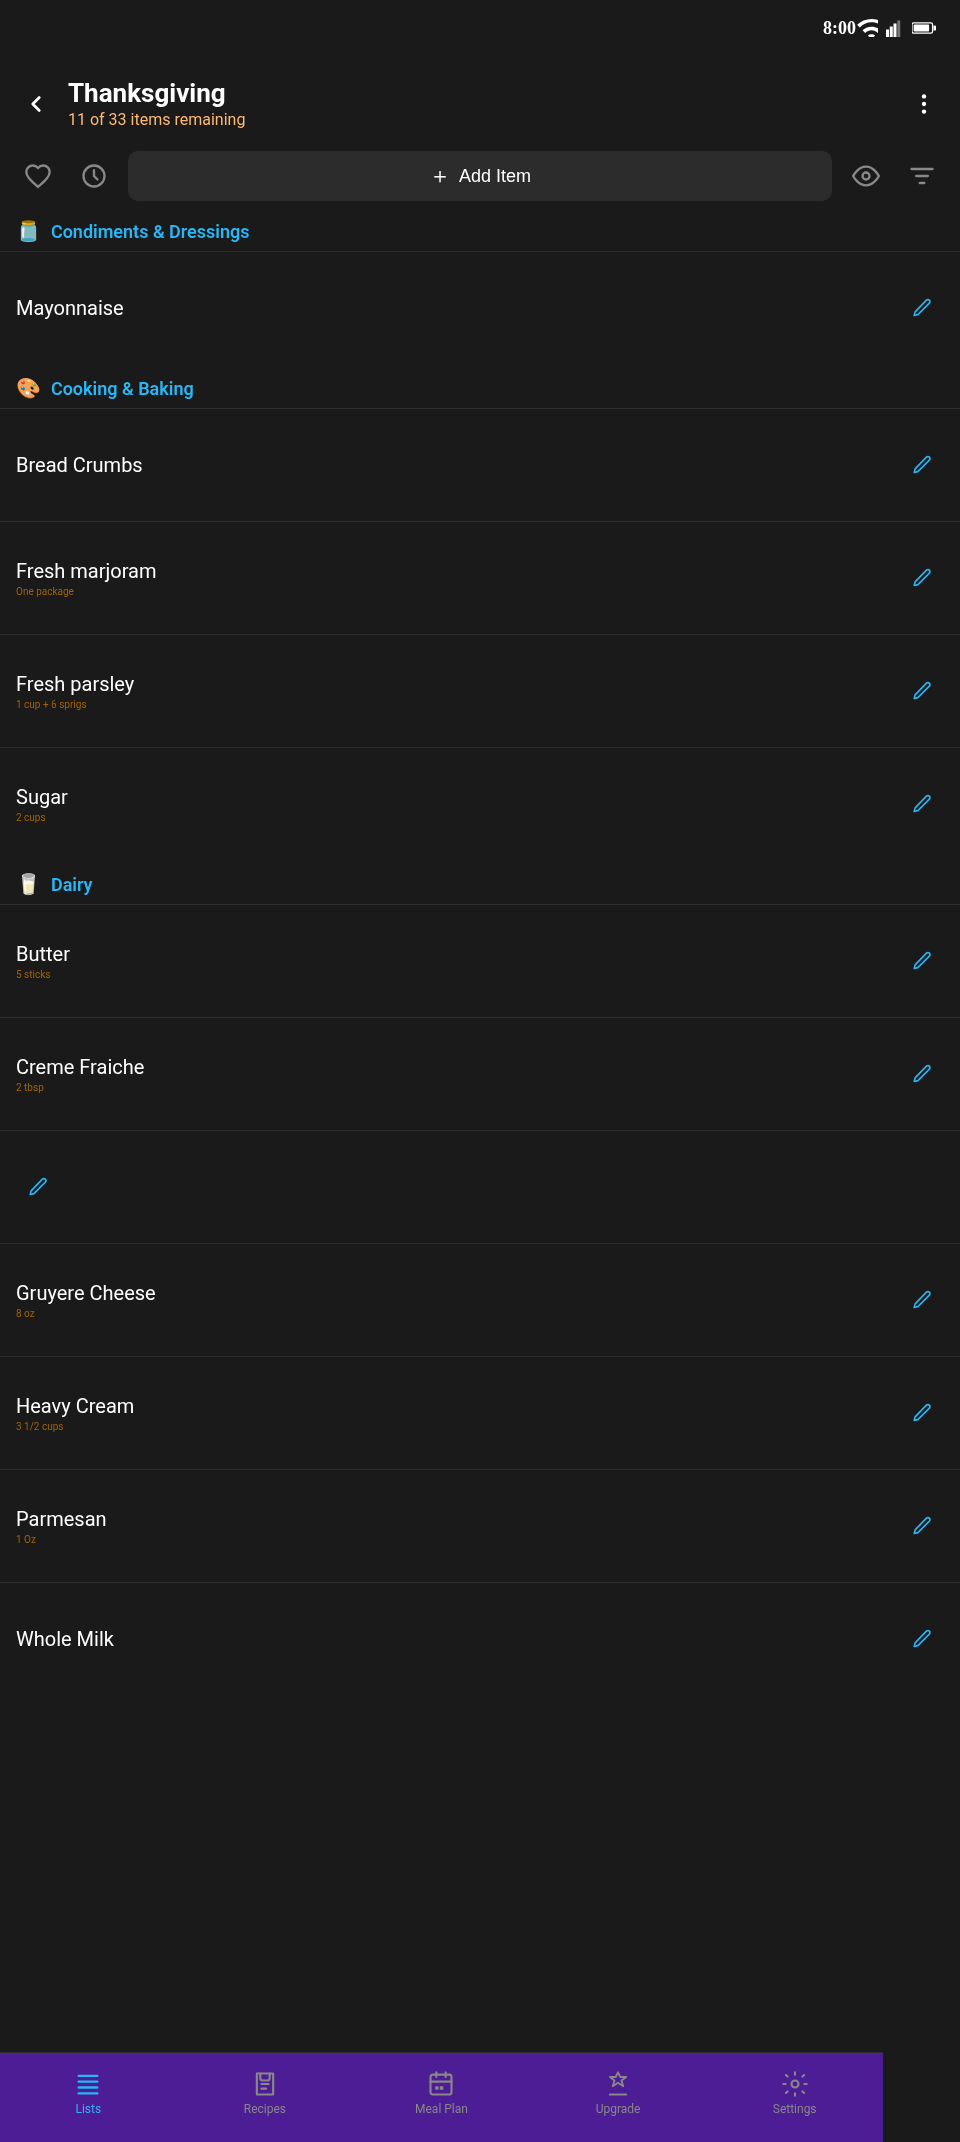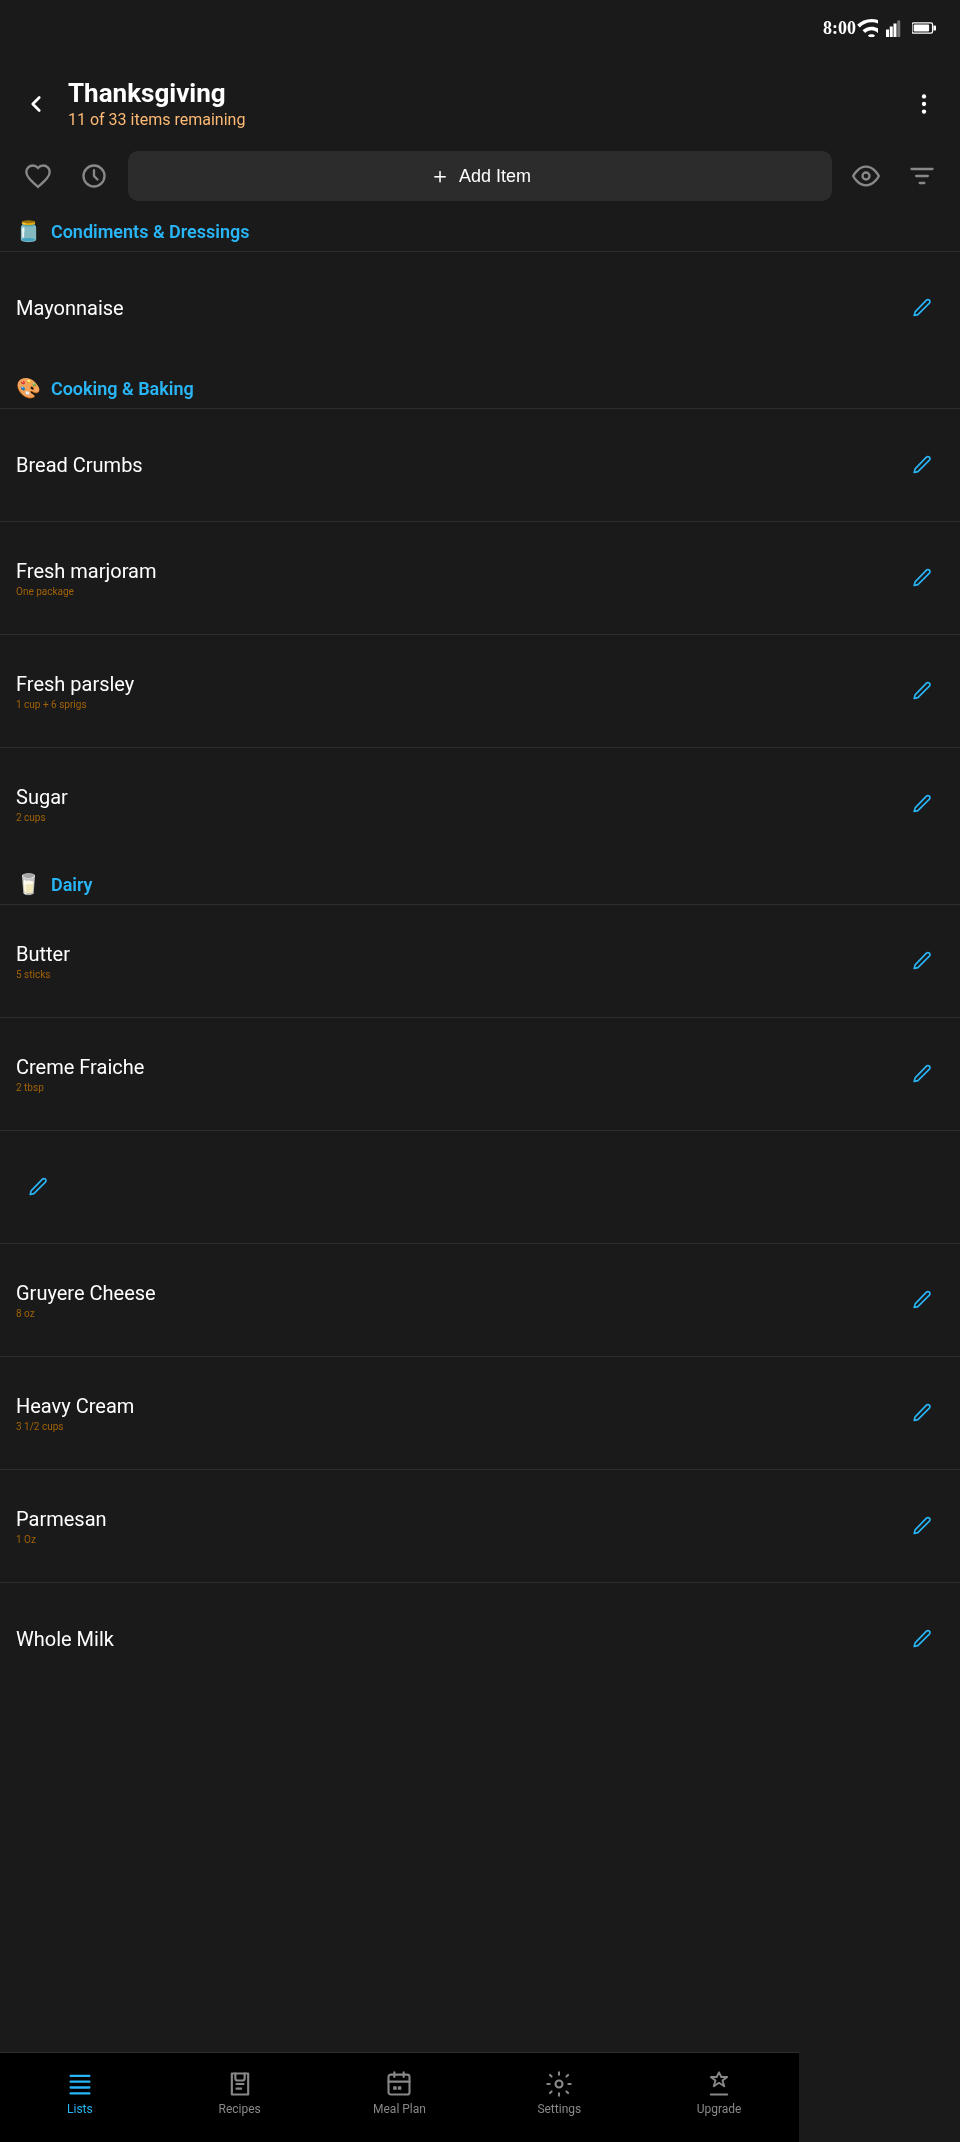--- a/index.html
+++ b/index.html
@@ -156,23 +156,23 @@
       align-items: center;
       justify-content: center;
       cursor: pointer;
     }
 
     
     .bottom-nav {
       position: fixed;
       bottom: 0;
       left: 0;
-      width: 799px;
+      width: 883px;
       height: 90px;
-      background: #000000;
+      background: #4c1d95;
       border-top: 1px solid #2e2e2e;
       display: flex;
       align-items: center;
       justify-content: space-around;
       padding-bottom: 18px;
     }
     .nav-item {
       display: flex;
       flex-direction: column;
       align-items: center;
@@ -458,27 +458,27 @@
       <rect x="3" y="4" width="18" height="17" rx="2" stroke="#888" stroke-width="1.8"></rect>
       <path d="M16 2v4M8 2v4M3 10h18" stroke="#888" stroke-width="1.8" stroke-linecap="round"></path>
       <rect x="7" y="14" width="3" height="3" rx="0.5" fill="#888"></rect>
       <rect x="11" y="14" width="3" height="3" rx="0.5" fill="#888"></rect>
     </svg>
     <span class="nav-label">Meal Plan</span>
   </div>
 
   <div class="nav-item">
     <svg width="28" height="28" viewBox="0 0 24 24" fill="none">
+      <path d="M12 2l2 4h5l-4 3 1.5 5L12 11l-4.5 3L9 9 5 6h5L12 2z" stroke="#888" stroke-width="1.6" stroke-linejoin="round"></path>
+      <path d="M5 21h14" stroke="#888" stroke-width="1.8" stroke-linecap="round"></path>
+    </svg>
+    <span class="nav-label">Upgrade</span>
+  </div>
+
+  <div class="nav-item">
+    <svg width="28" height="28" viewBox="0 0 24 24" fill="none">
       <circle cx="12" cy="12" r="3" stroke="#888" stroke-width="1.8"></circle>
       <path d="M12 2v2M12 20v2M4.22 4.22l1.42 1.42M18.36 18.36l1.42 1.42M2 12h2M20 12h2M4.22 19.78l1.42-1.42M18.36 5.64l1.42-1.42" stroke="#888" stroke-width="1.8" stroke-linecap="round"></path>
     </svg>
     <span class="nav-label">Settings</span>
   </div>
 
-  <div class="nav-item">
-    <svg width="28" height="28" viewBox="0 0 24 24" fill="none">
-      <path d="M12 2l2 4h5l-4 3 1.5 5L12 11l-4.5 3L9 9 5 6h5L12 2z" stroke="#888" stroke-width="1.6" stroke-linejoin="round"></path>
-      <path d="M5 21h14" stroke="#888" stroke-width="1.8" stroke-linecap="round"></path>
-    </svg>
-    <span class="nav-label">Upgrade</span>
-  </div>
-
 </nav>
 
 </body></html>

